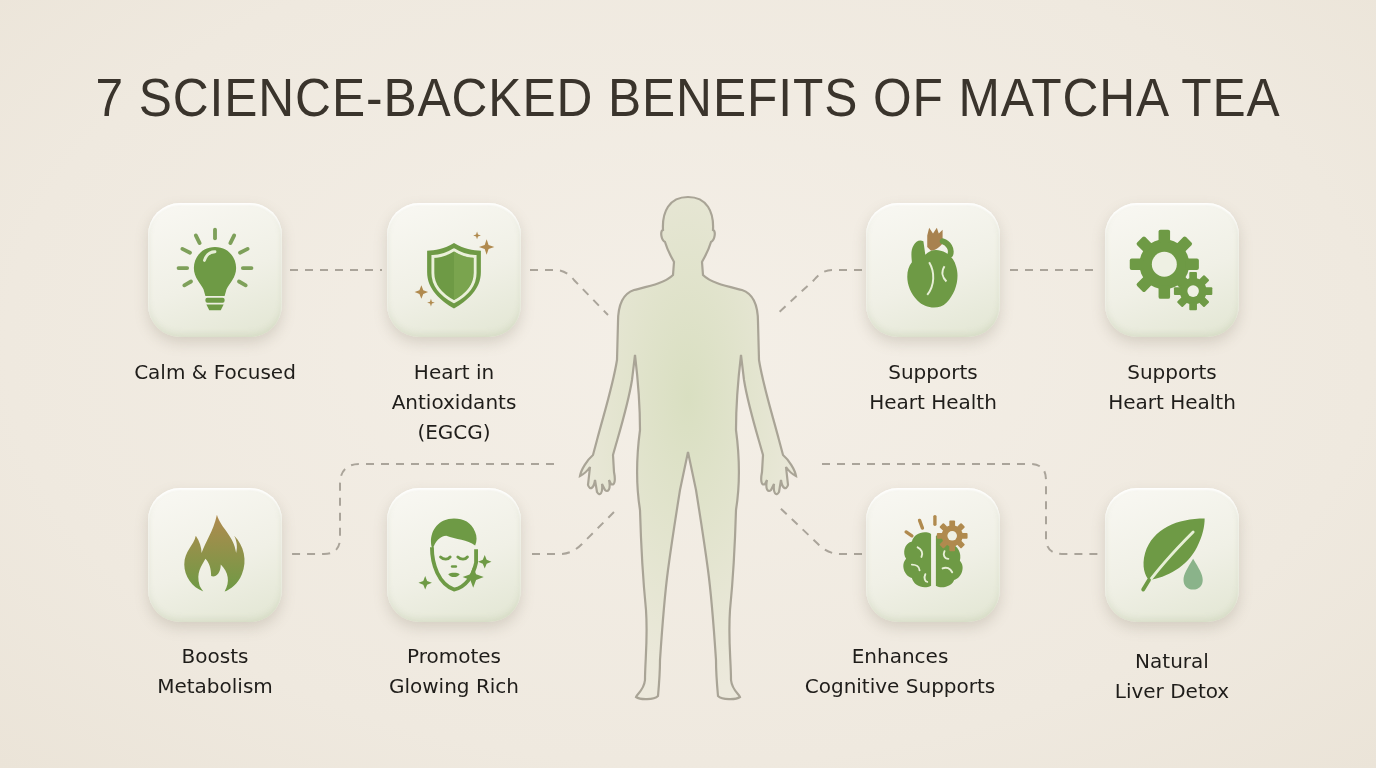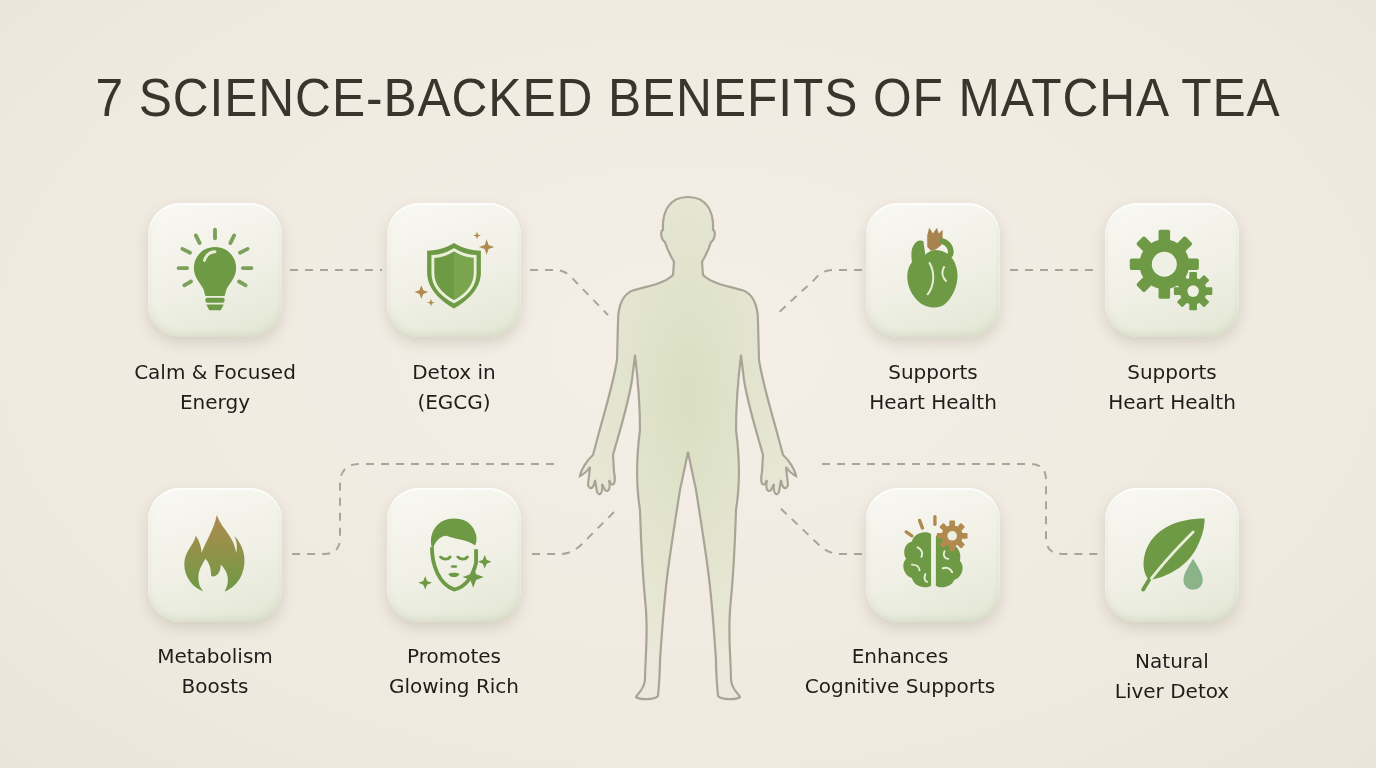--- a/index.html
+++ b/index.html
@@ -87,36 +87,36 @@
       <line x1="82" y1="66" x2="75" y2="62"></line>
     </g>
     <path d="M50 26 C36 26 28 37 28 48 C28 58 35 64 38 70 L40 77 L60 77 L62 70 C65 64 72 58 72 48 C72 37 64 26 50 26 Z" fill="#6e9a45"></path>
     <path d="M39 40 C41 34 45 31 50 31" stroke="#e7efd6" stroke-width="3" fill="none" stroke-linecap="round"></path>
     <rect x="40" y="79" width="20" height="5" rx="2" fill="#6e9a45"></rect>
     <path d="M41 86 L59 86 L56 92 L44 92 Z" fill="#6e9a45"></path>
   </svg>
 </div>
 <div class="label" style="left:85px;top:357px;">
   <span>Calm &amp; Focused</span>
-  <span>Energy</span>
 </div>
 
 <div class="card" style="left:387px;top:203px;">
   <svg viewBox="0 0 100 100">
     <path d="M50 22 C40 28 30 30 22 30 L22 52 C22 70 36 82 50 90 C64 82 78 70 78 52 L78 30 C70 30 60 28 50 22 Z" fill="#6e9a45"></path>
     <path d="M50 29 C42 34 34 36 28 36 L28 53 C28 67 39 77 50 83 C61 77 72 67 72 53 L72 36 C66 36 58 34 50 29 Z" fill="none" stroke="#eaf0d9" stroke-width="3"></path>
     <path d="M50 31 L50 81 C60 76 70 67 70 53 L70 37 C64 37 57 35 50 31 Z" fill="#82ab55" opacity="0.6"></path>
     <path d="M84 18 l2 6 l6 2 l-6 2 l-2 6 l-2 -6 l-6 -2 l6 -2 Z" fill="#b08a4e"></path>
     <path d="M74 10 l1 3 l3 1 l-3 1 l-1 3 l-1 -3 l-3 -1 l3 -1 Z" fill="#b08a4e"></path>
     <path d="M16 66 l2 5 l5 2 l-5 2 l-2 5 l-2 -5 l-5 -2 l5 -2 Z" fill="#b08a4e"></path>
     <path d="M26 80 l1 3 l3 1 l-3 1 l-1 3 l-1 -3 l-3 -1 l3 -1 Z" fill="#b08a4e"></path>
   </svg>
 </div>
 <div class="label" style="left:324px;top:357px;">
-  <span>Detox in</span>
+  <span>Heart in</span>
+  <span>Antioxidants</span>
   <span>(EGCG)</span>
 </div>
 
 <div class="card" style="left:866px;top:203px;">
   <svg viewBox="0 0 100 100">
     <path d="M44 14 L46 6 L50 12 L54 6 L56 12 L60 8 L60 22 C58 26 52 30 48 30 L44 26 Z" fill="#a8824f"></path>
     <path d="M30 24 C26 30 28 38 28 42 C20 52 22 70 34 82 C42 90 56 92 64 84 C74 74 78 58 74 46 C72 38 66 32 58 30 C52 28 46 30 42 34 L40 20 C36 18 32 20 30 24 Z" fill="#6e9a45"></path>
     <path d="M60 20 C66 22 70 28 68 34" stroke="#6e9a45" stroke-width="6" fill="none" stroke-linecap="round"></path>
     <path d="M46 42 C52 52 52 66 44 76" stroke="#e7efd6" stroke-width="2" fill="none"></path>
     <path d="M62 46 C58 52 60 58 64 62" stroke="#e7efd6" stroke-width="2" fill="none"></path>
@@ -169,22 +169,22 @@
     <defs>
       <linearGradient id="flameGrad" x1="0" y1="0" x2="0" y2="1">
         <stop offset="0%" stop-color="#b08a4e"></stop>
         <stop offset="100%" stop-color="#6e9a45"></stop>
       </linearGradient>
     </defs>
     <path d="M52 8 C56 22 70 30 72 48 C74 40 72 34 70 30 C80 40 84 56 78 70 C74 80 66 86 60 88 C66 78 64 68 56 60 C56 70 50 74 46 72 C46 64 44 58 40 54 C36 62 30 68 34 82 C36 86 38 88 38 88 C26 84 18 72 18 60 C18 46 28 40 30 30 C34 36 36 42 36 48 C40 36 48 26 52 8 Z" fill="url(#flameGrad)"></path>
   </svg>
 </div>
 <div class="label" style="left:85px;top:641px;">
+  <span>Boosts</span>
   <span>Metabolism</span>
-  <span>Boosts</span>
 </div>
 
 <div class="card" style="left:387px;top:488px;">
   <svg viewBox="0 0 100 100">
     <path d="M50 12 C34 12 26 24 26 36 C26 42 28 44 28 44 C30 36 36 30 42 30 C52 34 64 34 72 40 C74 36 74 30 72 26 C68 16 60 12 50 12 Z" fill="#6e9a45"></path>
     <path d="M27 42 C27 60 34 80 50 86 C62 84 70 72 73 58 L73 44" fill="none" stroke="#6e9a45" stroke-width="4"></path>
     <path d="M36 52 C39 55 44 55 46 52" stroke="#6e9a45" stroke-width="3" fill="none" stroke-linecap="round"></path>
     <path d="M54 52 C57 55 62 55 64 52" stroke="#6e9a45" stroke-width="3" fill="none" stroke-linecap="round"></path>
     <path d="M48 62 L52 62" stroke="#6e9a45" stroke-width="2.5" stroke-linecap="round"></path>
     <path d="M44 70 C47 68 53 68 56 70 C53 74 47 74 44 70 Z" fill="#6e9a45"></path>

